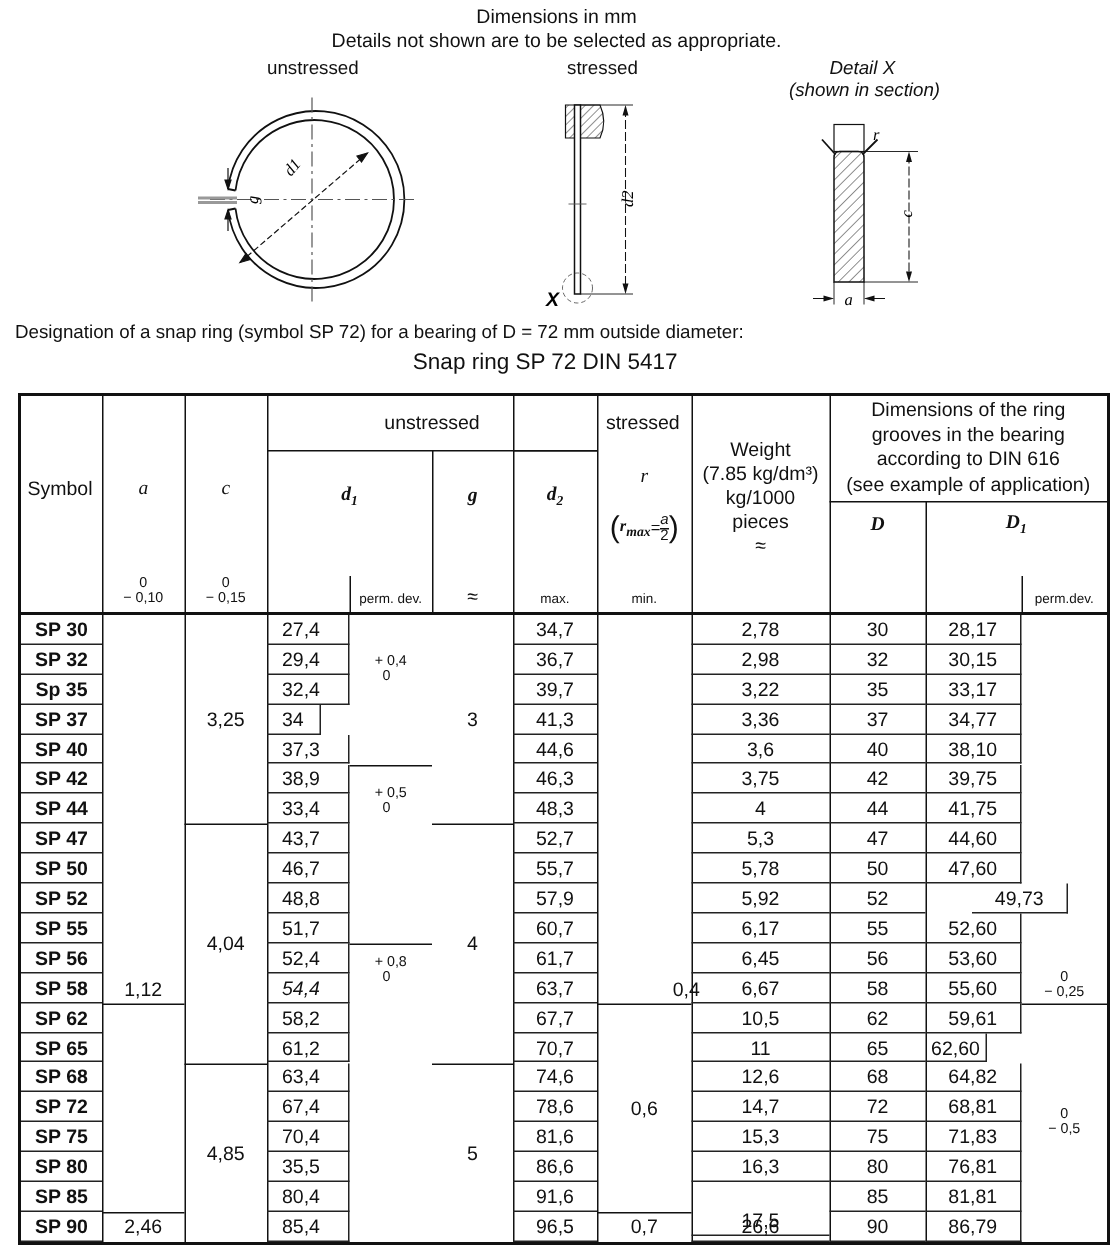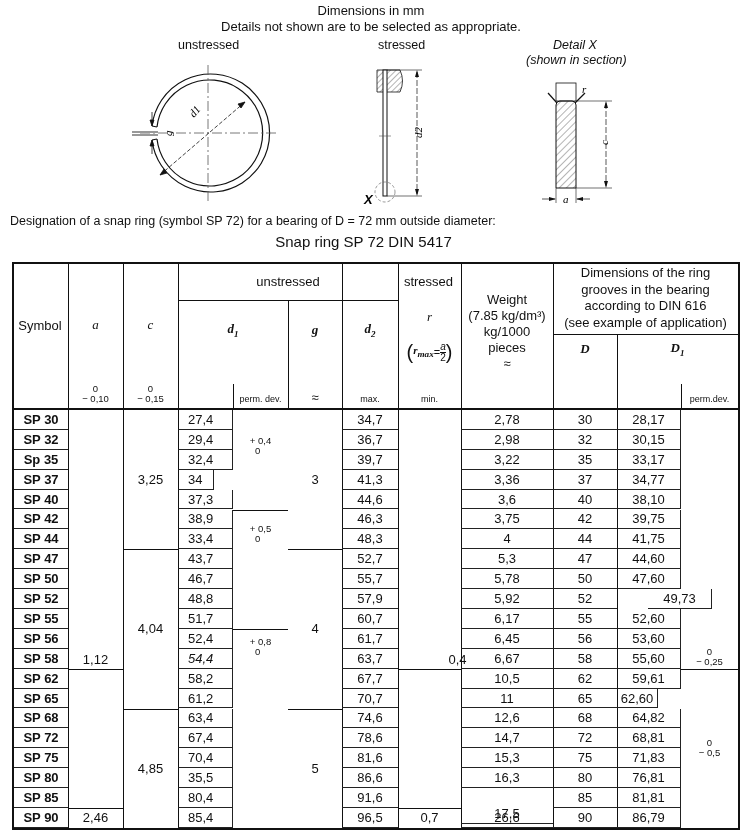--- a/index.html
+++ b/index.html
@@ -328,20 +328,21 @@
     <div class="cell" style="left: 233px; top: 628.9px; width: 55px; height: 199px; align-items: flex-start; padding-top: 8px;">
       <div class="tol">+ 0,8<br>&nbsp;&nbsp;0</div>
     </div>
     <div class="cell" style="left: 288px; top: 410px; width: 54px; height: 139.3px;">3</div>
     <div class="tbl-line" style="left: 288px; top: 549.3px; width: 54px; height: 1px;"></div>
     <div class="cell" style="left: 288px; top: 549.3px; width: 54px; height: 159.2px;">4</div>
     <div class="tbl-line" style="left: 288px; top: 708.5px; width: 54px; height: 1px;"></div>
     <div class="cell" style="left: 288px; top: 708.5px; width: 54px; height: 119.4px;">5</div>
     <div class="cell" style="left: 398px; top: 410px; width: 63px; height: 258.7px; align-items: flex-end; padding-bottom: 2px; margin-left: 28px;">0,4</div>
     <div class="tbl-line" style="left: 398px; top: 668.7px; width: 63px; height: 1px;"></div>
+    <div class="cell" style="left: 398px; top: 668.7px; width: 63px; height: 139.3px;">0,6</div>
     <div class="tbl-line" style="left: 398px; top: 808px; width: 63px; height: 1px;"></div>
     <div class="cell" style="left: 398px; top: 808px; width: 63px; height: 19.9px;">0,7</div>
     <div class="cell" style="left: 681px; top: 410px; width: 57px; height: 258.7px; align-items: flex-end; padding-bottom: 2px;">
       <div class="tol" style="text-align:center">0<br>− 0,25</div>
     </div>
     <div class="tbl-line" style="left: 681px; top: 668.7px; width: 57px; height: 1px;"></div>
     <div class="cell" style="left: 681px; top: 668.7px; width: 57px; height: 159.2px;">
       <div class="tol" style="text-align:center">0<br>− 0,5</div>
     </div>
   </div>

